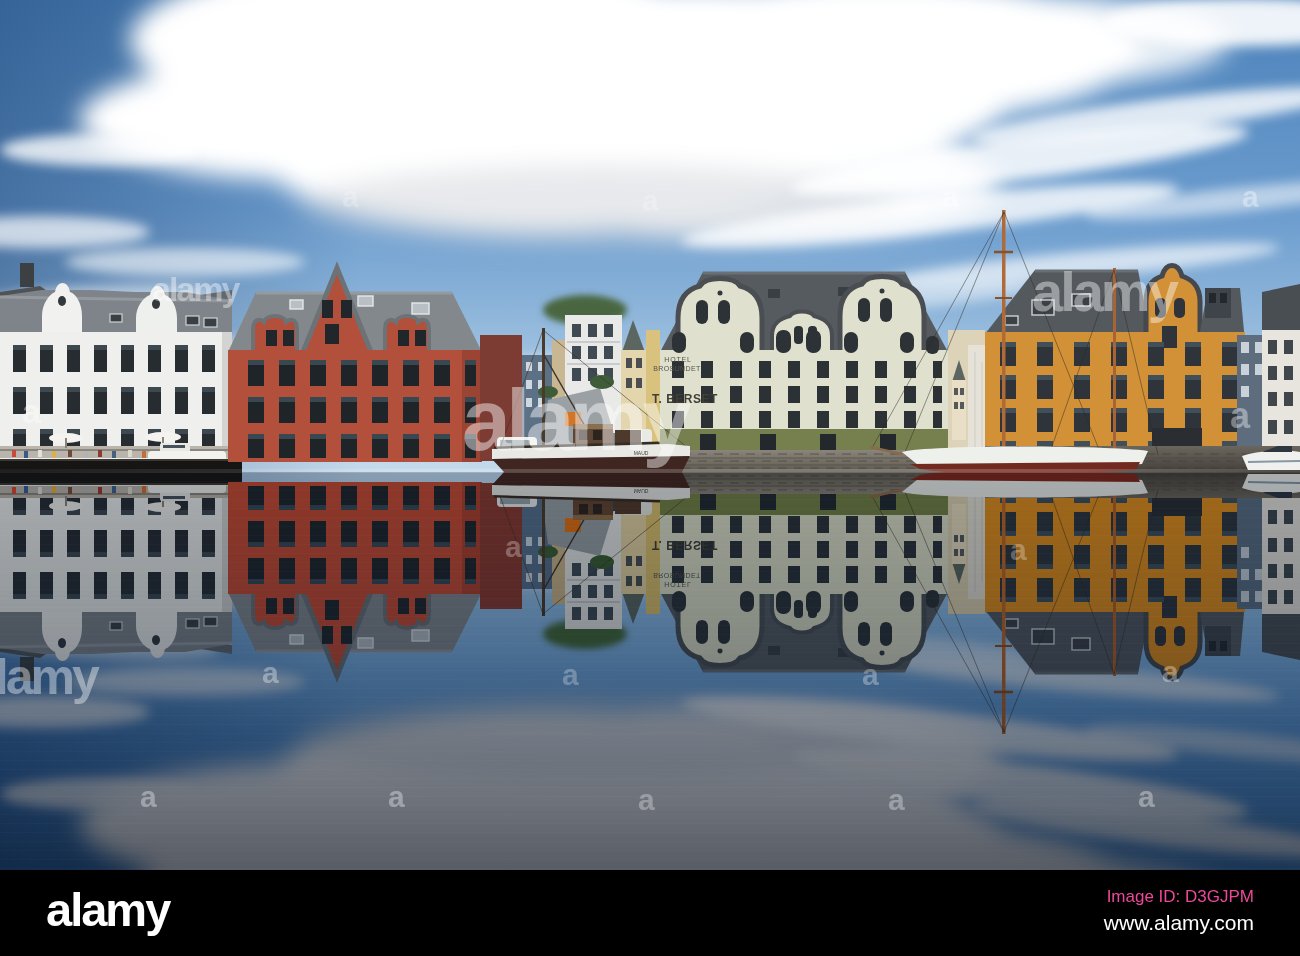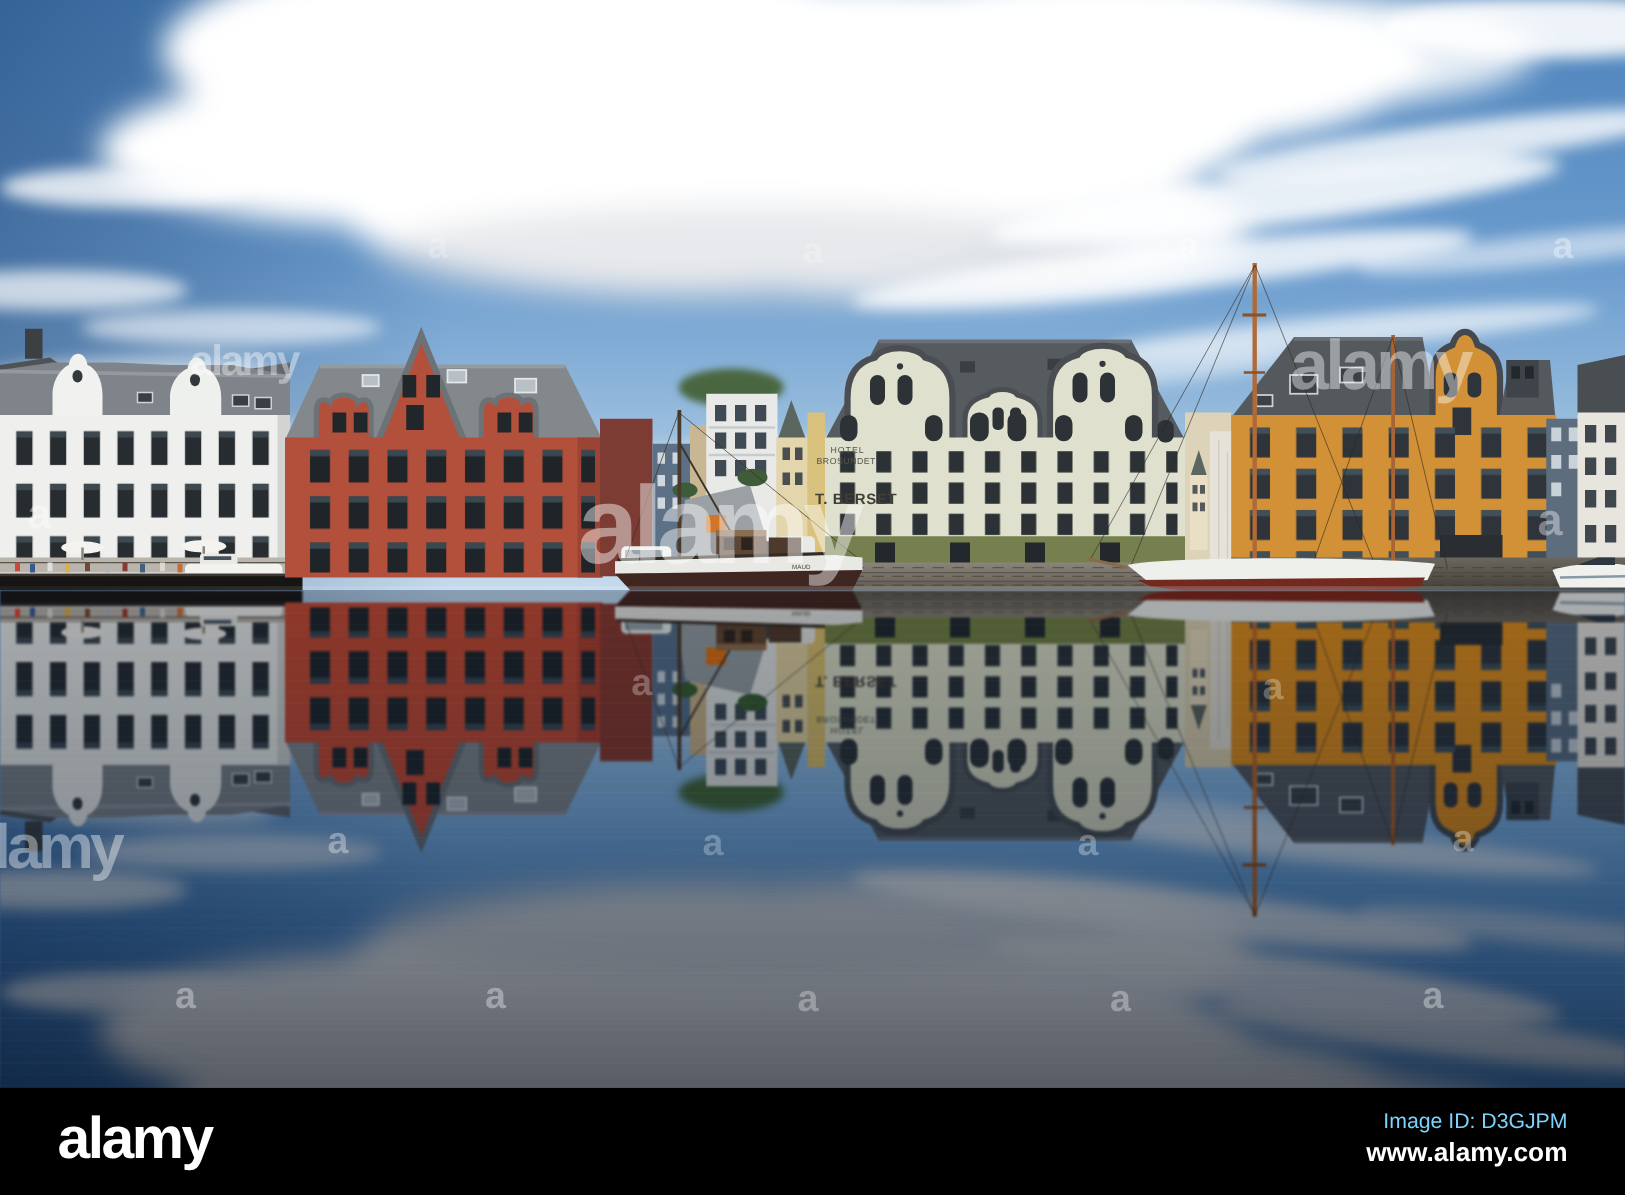--- a/index.html
+++ b/index.html
@@ -13,22 +13,22 @@
     background:linear-gradient(180deg,rgba(16,36,62,.12) 0%,rgba(12,28,52,.28) 45%,rgba(7,18,36,.48) 82%,rgba(4,11,24,.58) 100%);}
   .refl-ripple{position:absolute;top:472px;left:0;width:1300px;height:398px;pointer-events:none;opacity:.5;
     background:repeating-linear-gradient(180deg,rgba(255,255,255,.035) 0 1px,rgba(0,0,0,0) 1px 9px);}
   .waterline{position:absolute;top:469px;left:0;width:1300px;height:4px;opacity:.3;pointer-events:none;
     background:linear-gradient(90deg,rgba(255,255,255,.15),rgba(255,255,255,.6) 42%,rgba(255,255,255,.65) 82%,rgba(255,255,255,.2));}
   .watermarks{position:absolute;top:0;left:0;width:1300px;height:870px;pointer-events:none;}
   .wm{position:absolute;color:#fff;font-weight:bold;line-height:1;letter-spacing:-2px;white-space:nowrap;}
   .footer{position:absolute;left:0;top:870px;width:1300px;height:86px;background:#000;}
   .footer-brand{position:absolute;left:46px;top:16px;color:#fff;font-size:47px;font-weight:bold;letter-spacing:-2px;line-height:1;}
   .footer-right{position:absolute;right:46px;top:16px;text-align:right;color:#fff;}
-  .footer-id{font-size:17px;color:#7dd3fc;line-height:1.35;}
-  .footer-url{font-size:21px;font-weight:bold;line-height:1.35;}
+  .footer-id{font-size:17px;color:#ec4899;line-height:1.35;}
+  .footer-url{font-size:21px;font-weight:normal;line-height:1.35;}
   .sky-sign{font-family:"Liberation Sans","DejaVu Sans",sans-serif;}
 </style>
 </head>
 <body>
 
 <div class="frame">
   <div class="photo">
 
     <svg class="scene-top" width="1300" height="472" viewBox="0 0 1300 472">
       <defs>

